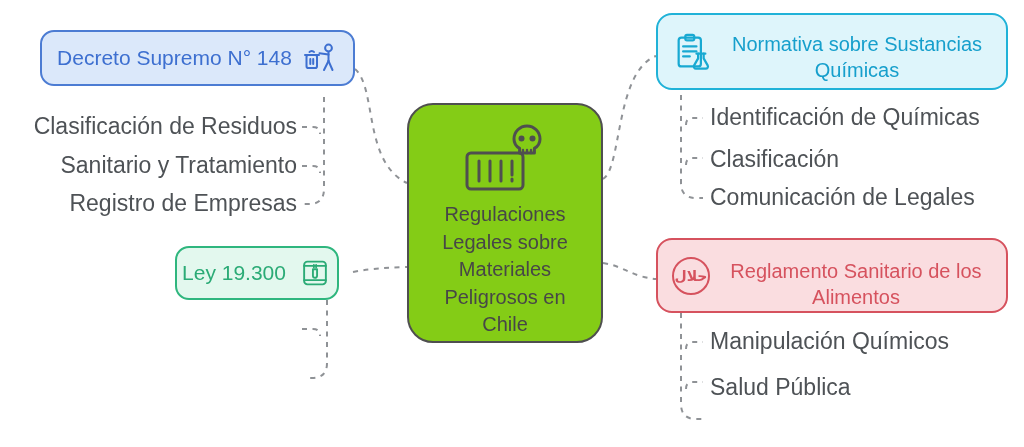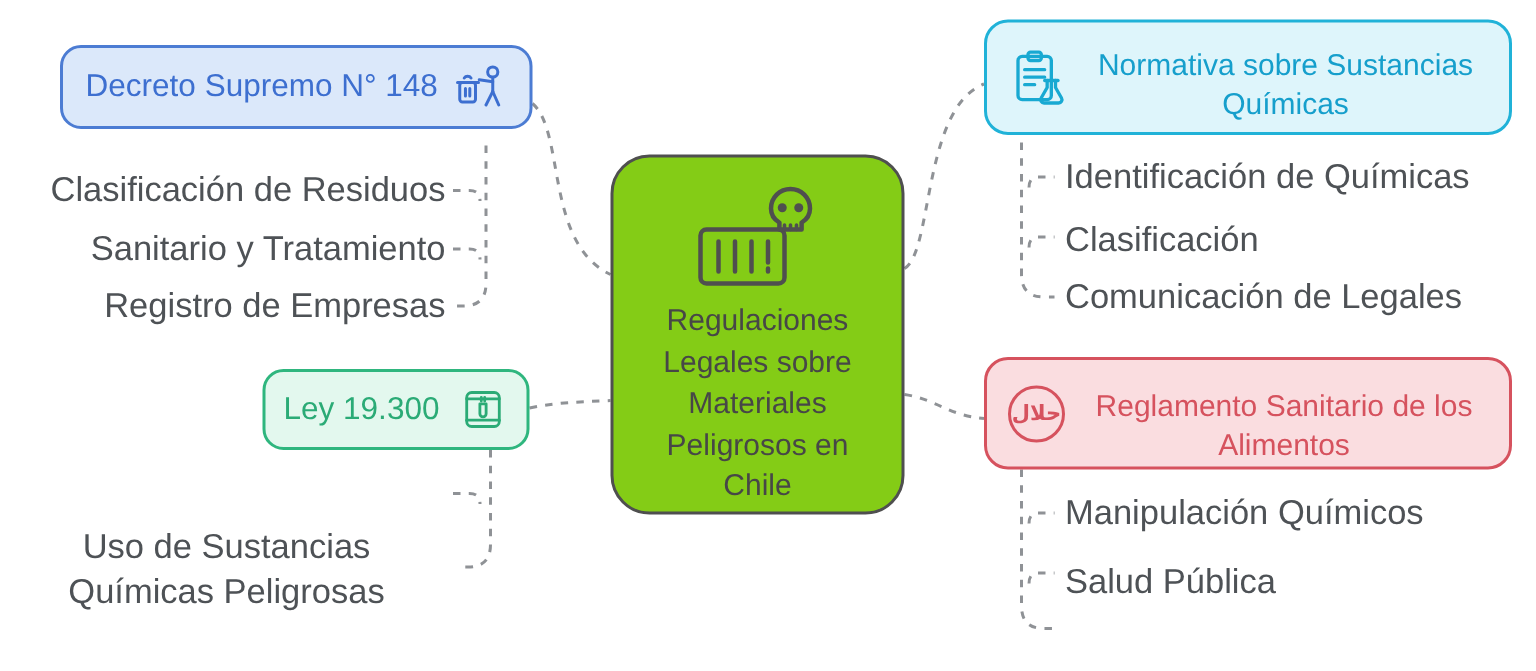--- a/index.html
+++ b/index.html
@@ -7,21 +7,21 @@
     position:relative;width:1024px;height:447px;background:#ffffff;overflow:hidden;
     font-family:"Liberation Sans","DejaVu Sans",sans-serif;
   }
   svg.connectors{position:absolute;left:0;top:0;width:1024px;height:447px;pointer-events:none;}
   .connectors path{fill:none;stroke:#8f9296;stroke-width:2;stroke-dasharray:5 5.5;stroke-linecap:butt;}
 
   .node{position:absolute;box-sizing:border-box;display:flex;align-items:center;justify-content:center;}
   .node .label{text-align:center;line-height:1.3;}
 
   .node-blue{left:40px;top:30px;width:315px;height:56px;background:#dbe8fa;border:2px solid #4c7cd3;border-radius:14px;color:#3d6fd0;font-size:21px;gap:10px;}
-  .node-green{left:175px;top:246px;width:178px;height:54px;background:#e3f8ee;border:2px solid #2fb67e;border-radius:14px;color:#2bab76;font-size:21px;gap:12px;}
+  .node-green{left:175px;top:246px;width:164px;height:54px;background:#e3f8ee;border:2px solid #2fb67e;border-radius:14px;color:#2bab76;font-size:21px;gap:12px;}
   .node-center{left:407px;top:103px;width:196px;height:240px;background:#84cc16;border:2px solid #4f4f4f;border-radius:26px;color:#474747;font-size:20px;flex-direction:column;justify-content:center;padding-top:16px;}
   .node-center .label{width:160px;line-height:1.38;margin-top:6px;}
   .node-cyan{left:656px;top:13px;width:352px;height:77px;background:#def5fb;border:2px solid #20b2d8;border-radius:16px;color:#169fcc;font-size:20px;justify-content:flex-start;padding:0 14px;gap:10px;}
   .node-cyan .label{flex:1;margin-top:11px;}
   .node-red{left:656px;top:238px;width:352px;height:75px;background:#fadde0;border:2px solid #d6525e;border-radius:16px;color:#d6525e;font-size:20px;justify-content:flex-start;padding:0 14px;gap:10px;}
   .node-red .label{flex:1;margin-top:16px;}
 
   .child{position:absolute;transform:translateY(-50%);color:#4e5256;font-size:23px;white-space:nowrap;line-height:1.3;}
   .child.right-align{right:727px;text-align:right;}
   .child.left-align{left:710px;text-align:left;}
@@ -109,21 +109,20 @@
 
   <div class="node node-red">
     <span class="halal-badge">حلال</span>
     <span class="label">Reglamento Sanitario de los Alimentos</span>
   </div>
 
   <div class="child right-align" style="top:127px">Clasificación de Residuos</div>
   <div class="child right-align" style="top:166px">Sanitario y Tratamiento</div>
   <div class="child right-align" style="top:204px">Registro de Empresas</div>
 
-  <div class="child wrap2" style="top:380px">Uso de Sustancias Químicas Peligrosas</div>
 
   <div class="child left-align" style="top:118px">Identificación de Químicas</div>
   <div class="child left-align" style="top:160px">Clasificación</div>
   <div class="child left-align" style="top:198px">Comunicación de Legales</div>
 
   <div class="child left-align" style="top:342px">Manipulación Químicos</div>
   <div class="child left-align" style="top:388px">Salud Pública</div>
 
 </div>
 

